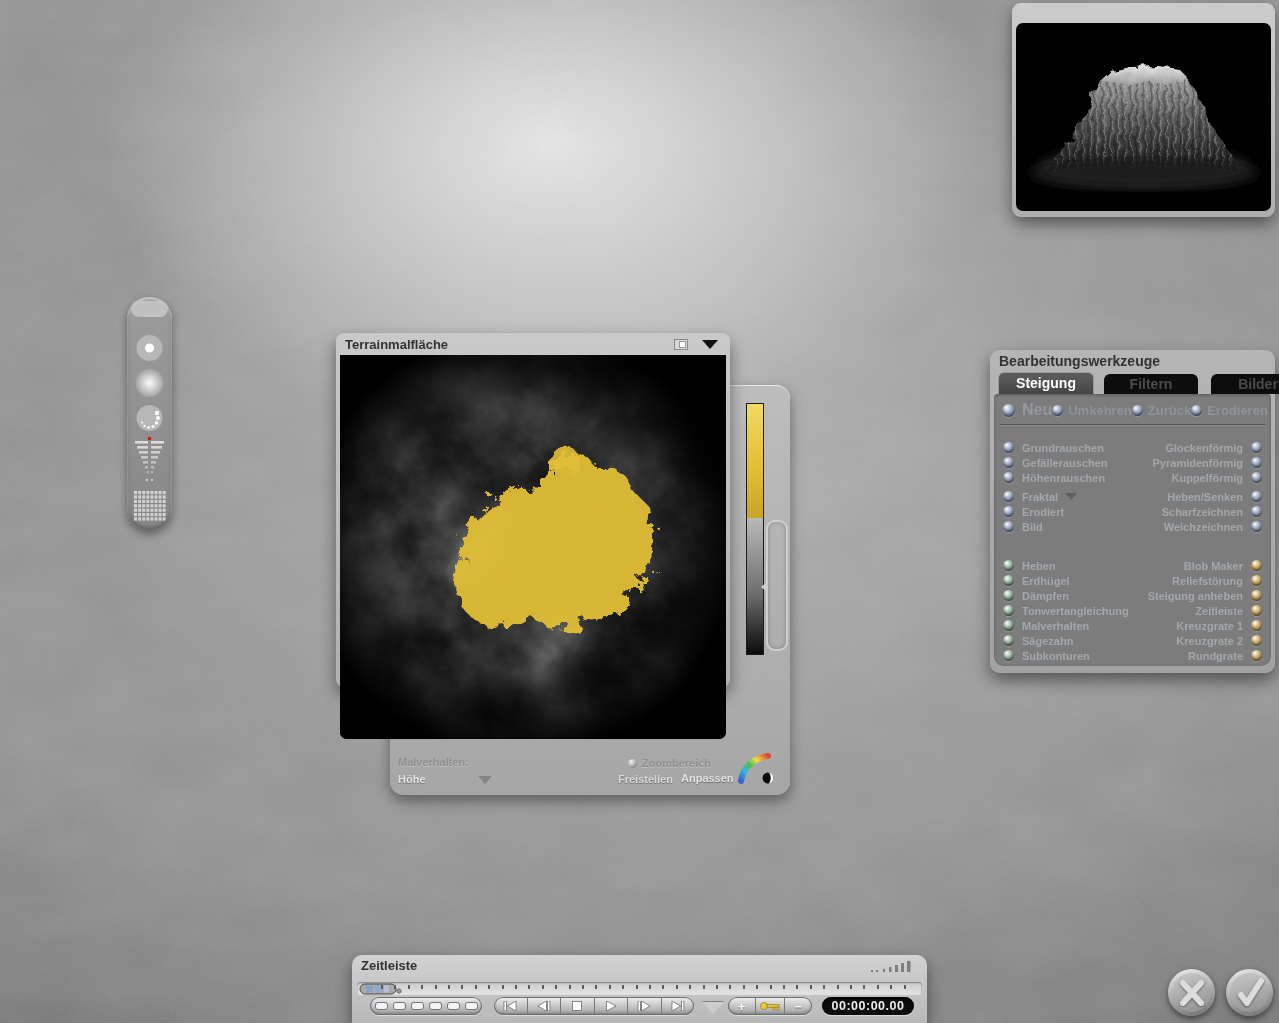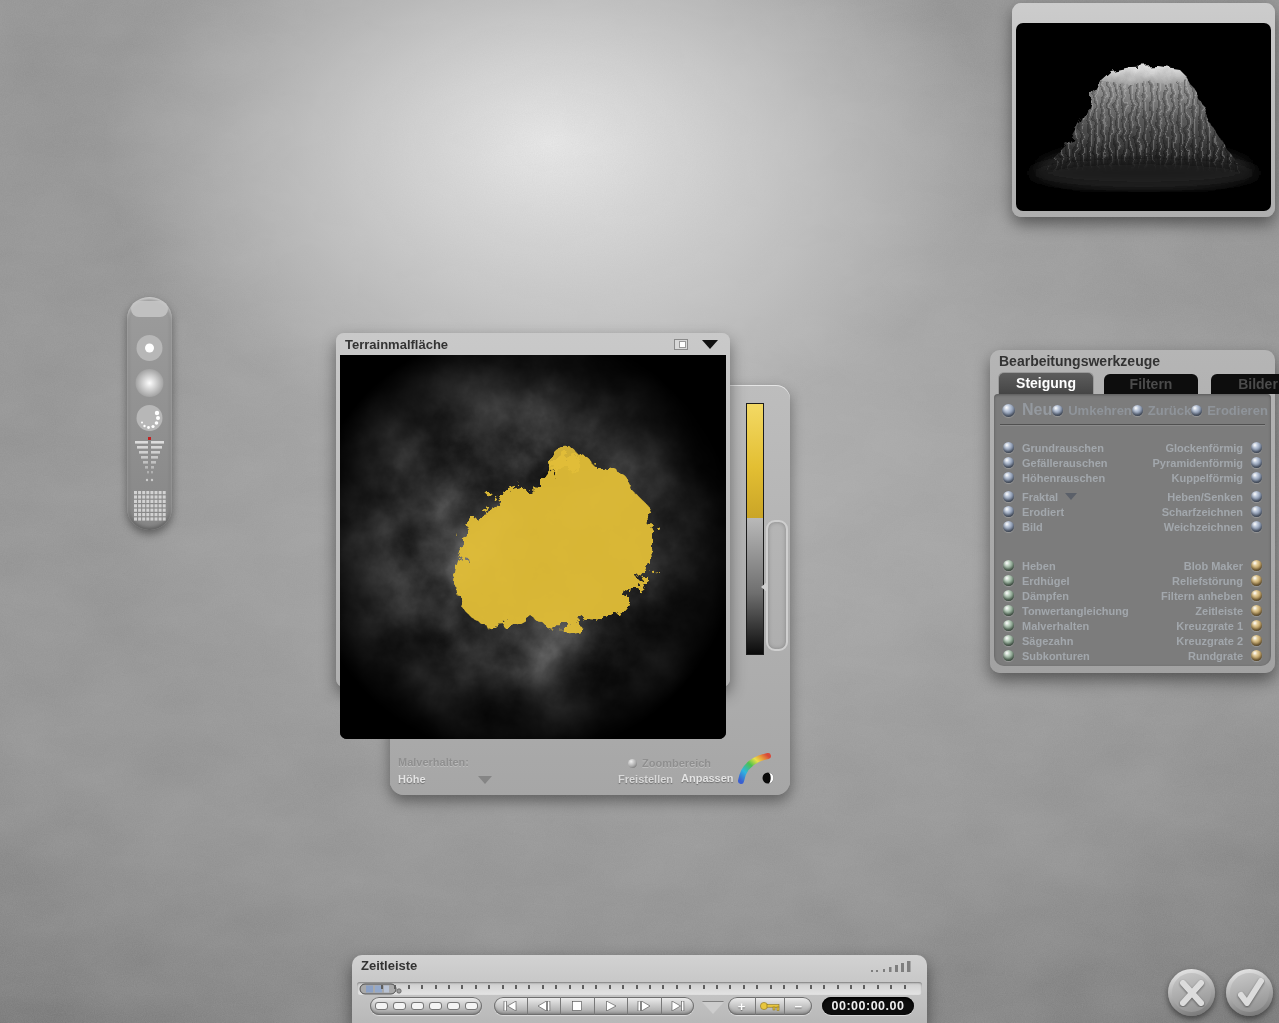--- a/index.html
+++ b/index.html
@@ -431,21 +431,21 @@
               <span class="sphere green"></span>
               <span class="tl">Erdhügel</span>
               <span class="spacer"></span>
               <span class="tr">Reliefstörung</span>
               <span class="sphere tan"></span>
             </div>
             <div class="tool-row">
               <span class="sphere green"></span>
               <span class="tl">Dämpfen</span>
               <span class="spacer"></span>
-              <span class="tr">Filtern anheben</span>
+              <span class="tr">Steigung anheben</span>
               <span class="sphere tan"></span>
             </div>
             <div class="tool-row">
               <span class="sphere green"></span>
               <span class="tl">Tonwertangleichung</span>
               <span class="spacer"></span>
               <span class="tr">Zeitleiste</span>
               <span class="sphere tan"></span>
             </div>
             <div class="tool-row">

